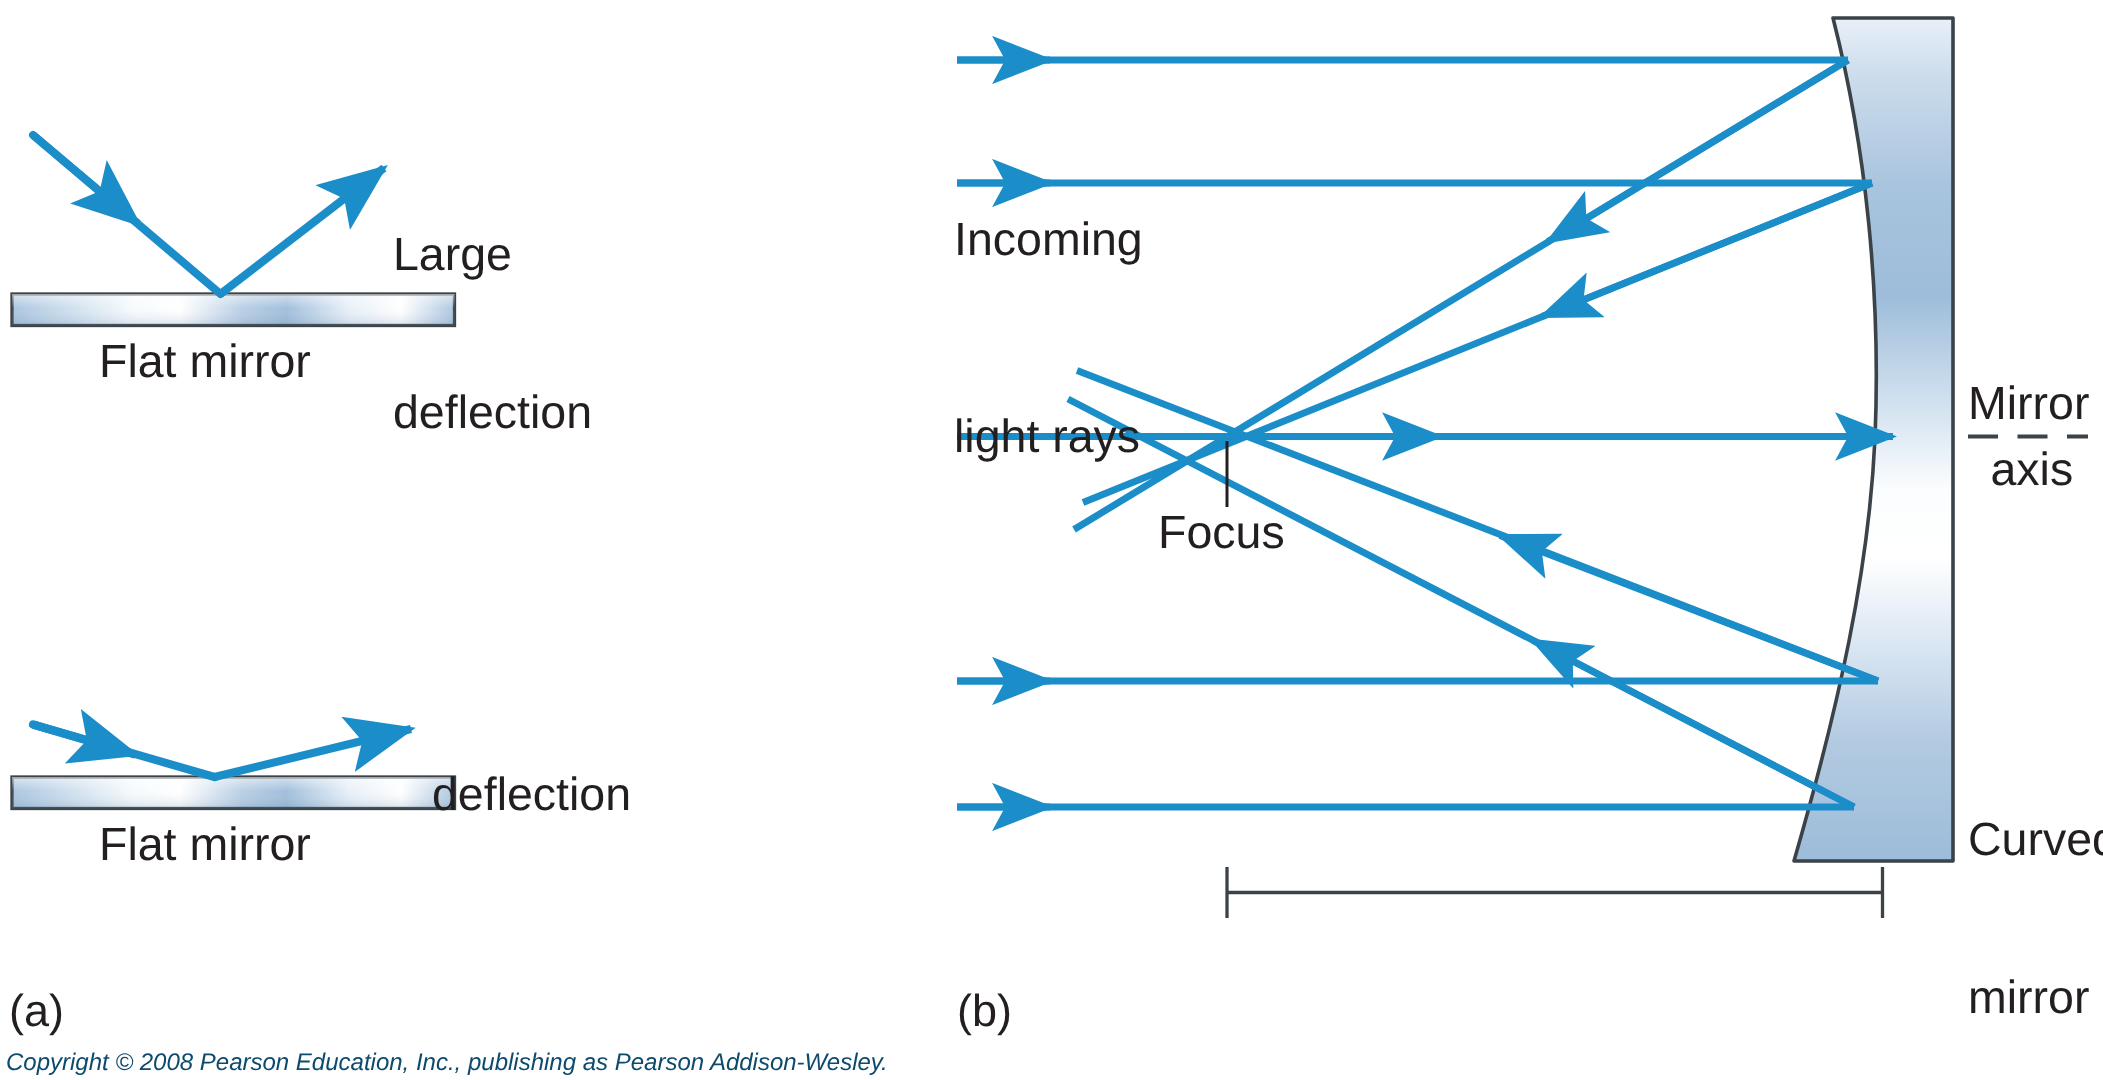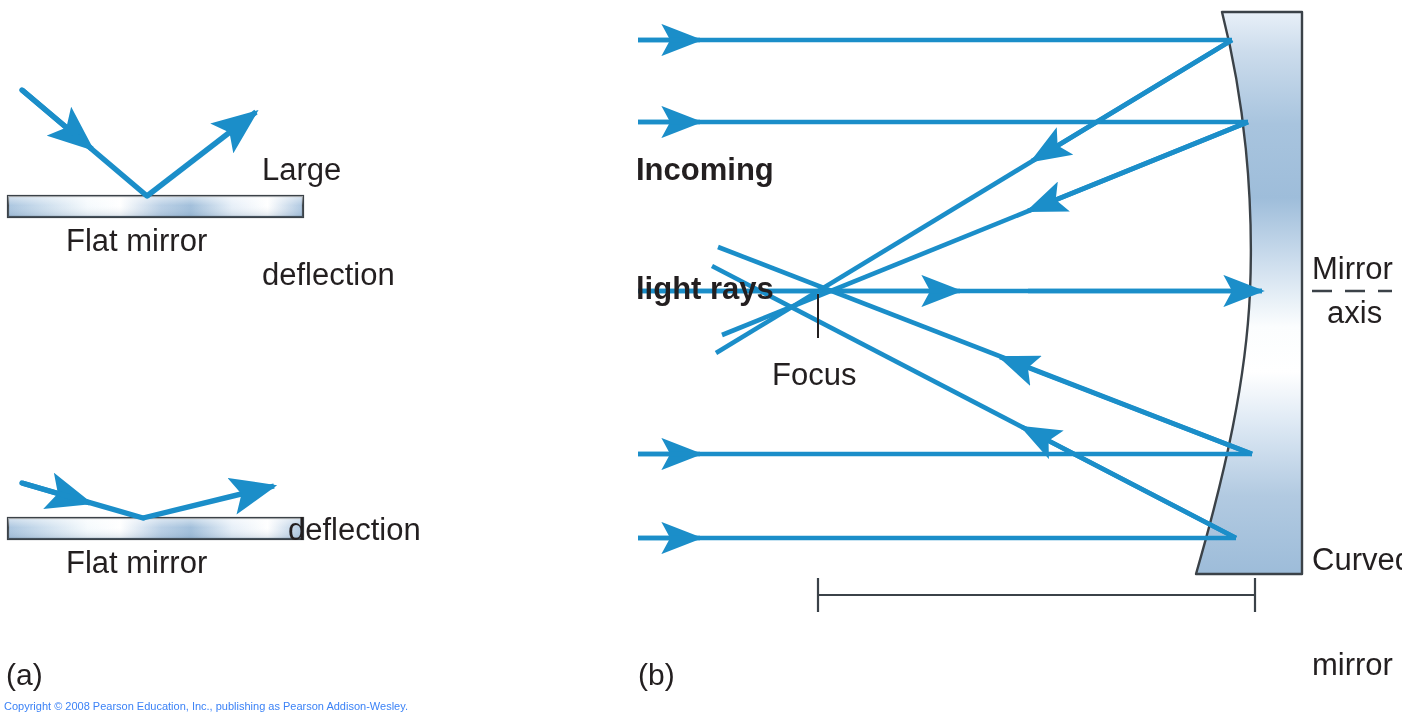--- a/index.html
+++ b/index.html
@@ -25,21 +25,21 @@
   }
   .lbl {
     position: absolute;
     font-family: "Liberation Sans", sans-serif;
     color: #231f20;
     white-space: pre;
     line-height: 1.12;
   }
   .lbl-big   { font-size: 31px; }
   .lbl-panel { font-size: 30px; }
-  .lbl-copy  { font-size: 11px; color: #3b82f6; }
+  .lbl-copy  { font-size: 16px; color: #0c4a6e; font-style: italic; }
 </style>
 </head>
 <body>
 
 <div id="figure">
 
   <svg width="1402" height="720" viewBox="0 0 1402 720">
     <defs>
       <linearGradient id="flatMirrorGrad" x1="0" y1="0" x2="1" y2="0">
         <stop offset="0%" stop-color="#a7c3de"></stop>
@@ -172,26 +172,26 @@
   </div>
 
   <div class="lbl lbl-big" style="left:66px; top:224px;">Flat mirror</div>
 
   <div class="lbl lbl-big" style="left:288px; top:444px;">
     <div>deflection</div>
   </div>
 
   <div class="lbl lbl-big" style="left:66px; top:546px;">Flat mirror</div>
 
-  <div class="lbl lbl-big" style="left:636px; top:84px;font-weight:bold;">
+  <div class="lbl lbl-big" style="left:636px; top:74px;">
     <div>Incoming</div>
-    <div style="margin-top:14px;">light rays</div>
-  </div>
-
-  <div class="lbl lbl-big" style="left:772px; top:358px;">Focus</div>
+    <div style="margin-top:26px;">light rays</div>
+  </div>
+
+  <div class="lbl lbl-big" style="left:772px; top:338px;">Focus</div>
 
   <div class="lbl lbl-big" style="left:1312px; top:252px;">Mirror</div>
 
   <div class="lbl lbl-big" style="left:1327px; top:296px;">axis</div>
 
   <div class="lbl lbl-big" style="left:1312px; top:474px;">
     <div>Curved</div>
     <div>mirror</div>
   </div>
 

